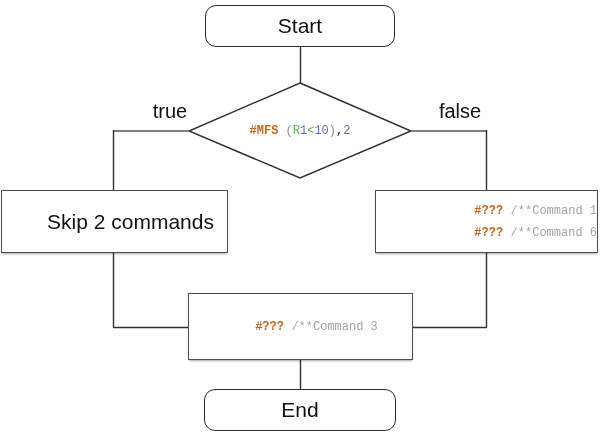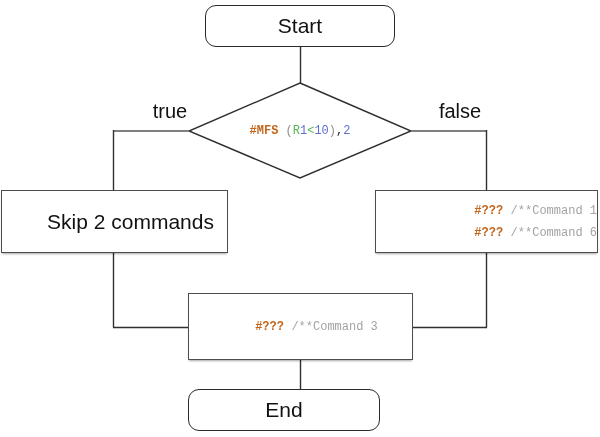--- a/index.html
+++ b/index.html
@@ -24,21 +24,21 @@
     align-items: center;
     justify-content: center;
     color: #111111;
   }
   .terminal {
     border: 1.5px solid #2b2b2b;
     border-radius: 11px;
     font-size: 21px;
   }
   .start { left: 205px; top: 5px;   width: 190px; height: 42px; }
-  .end   { left: 188px; top: 389px; width: 192px; height: 42px; }
+  .end   { left: 204px; top: 389px; width: 192px; height: 42px; }
 
   .box {
     border: 1px solid #4d4d4d;
     box-shadow: 0 2px 2px -1px rgba(0,0,0,0.35);
     padding-left: 32px;
   }
   .skip  { left: 1px;   top: 190px; width: 227px; height: 63px; font-size: 21px; }
   .commands {
     left: 375px; top: 190px; width: 223px; height: 63px;
     flex-direction: column;

